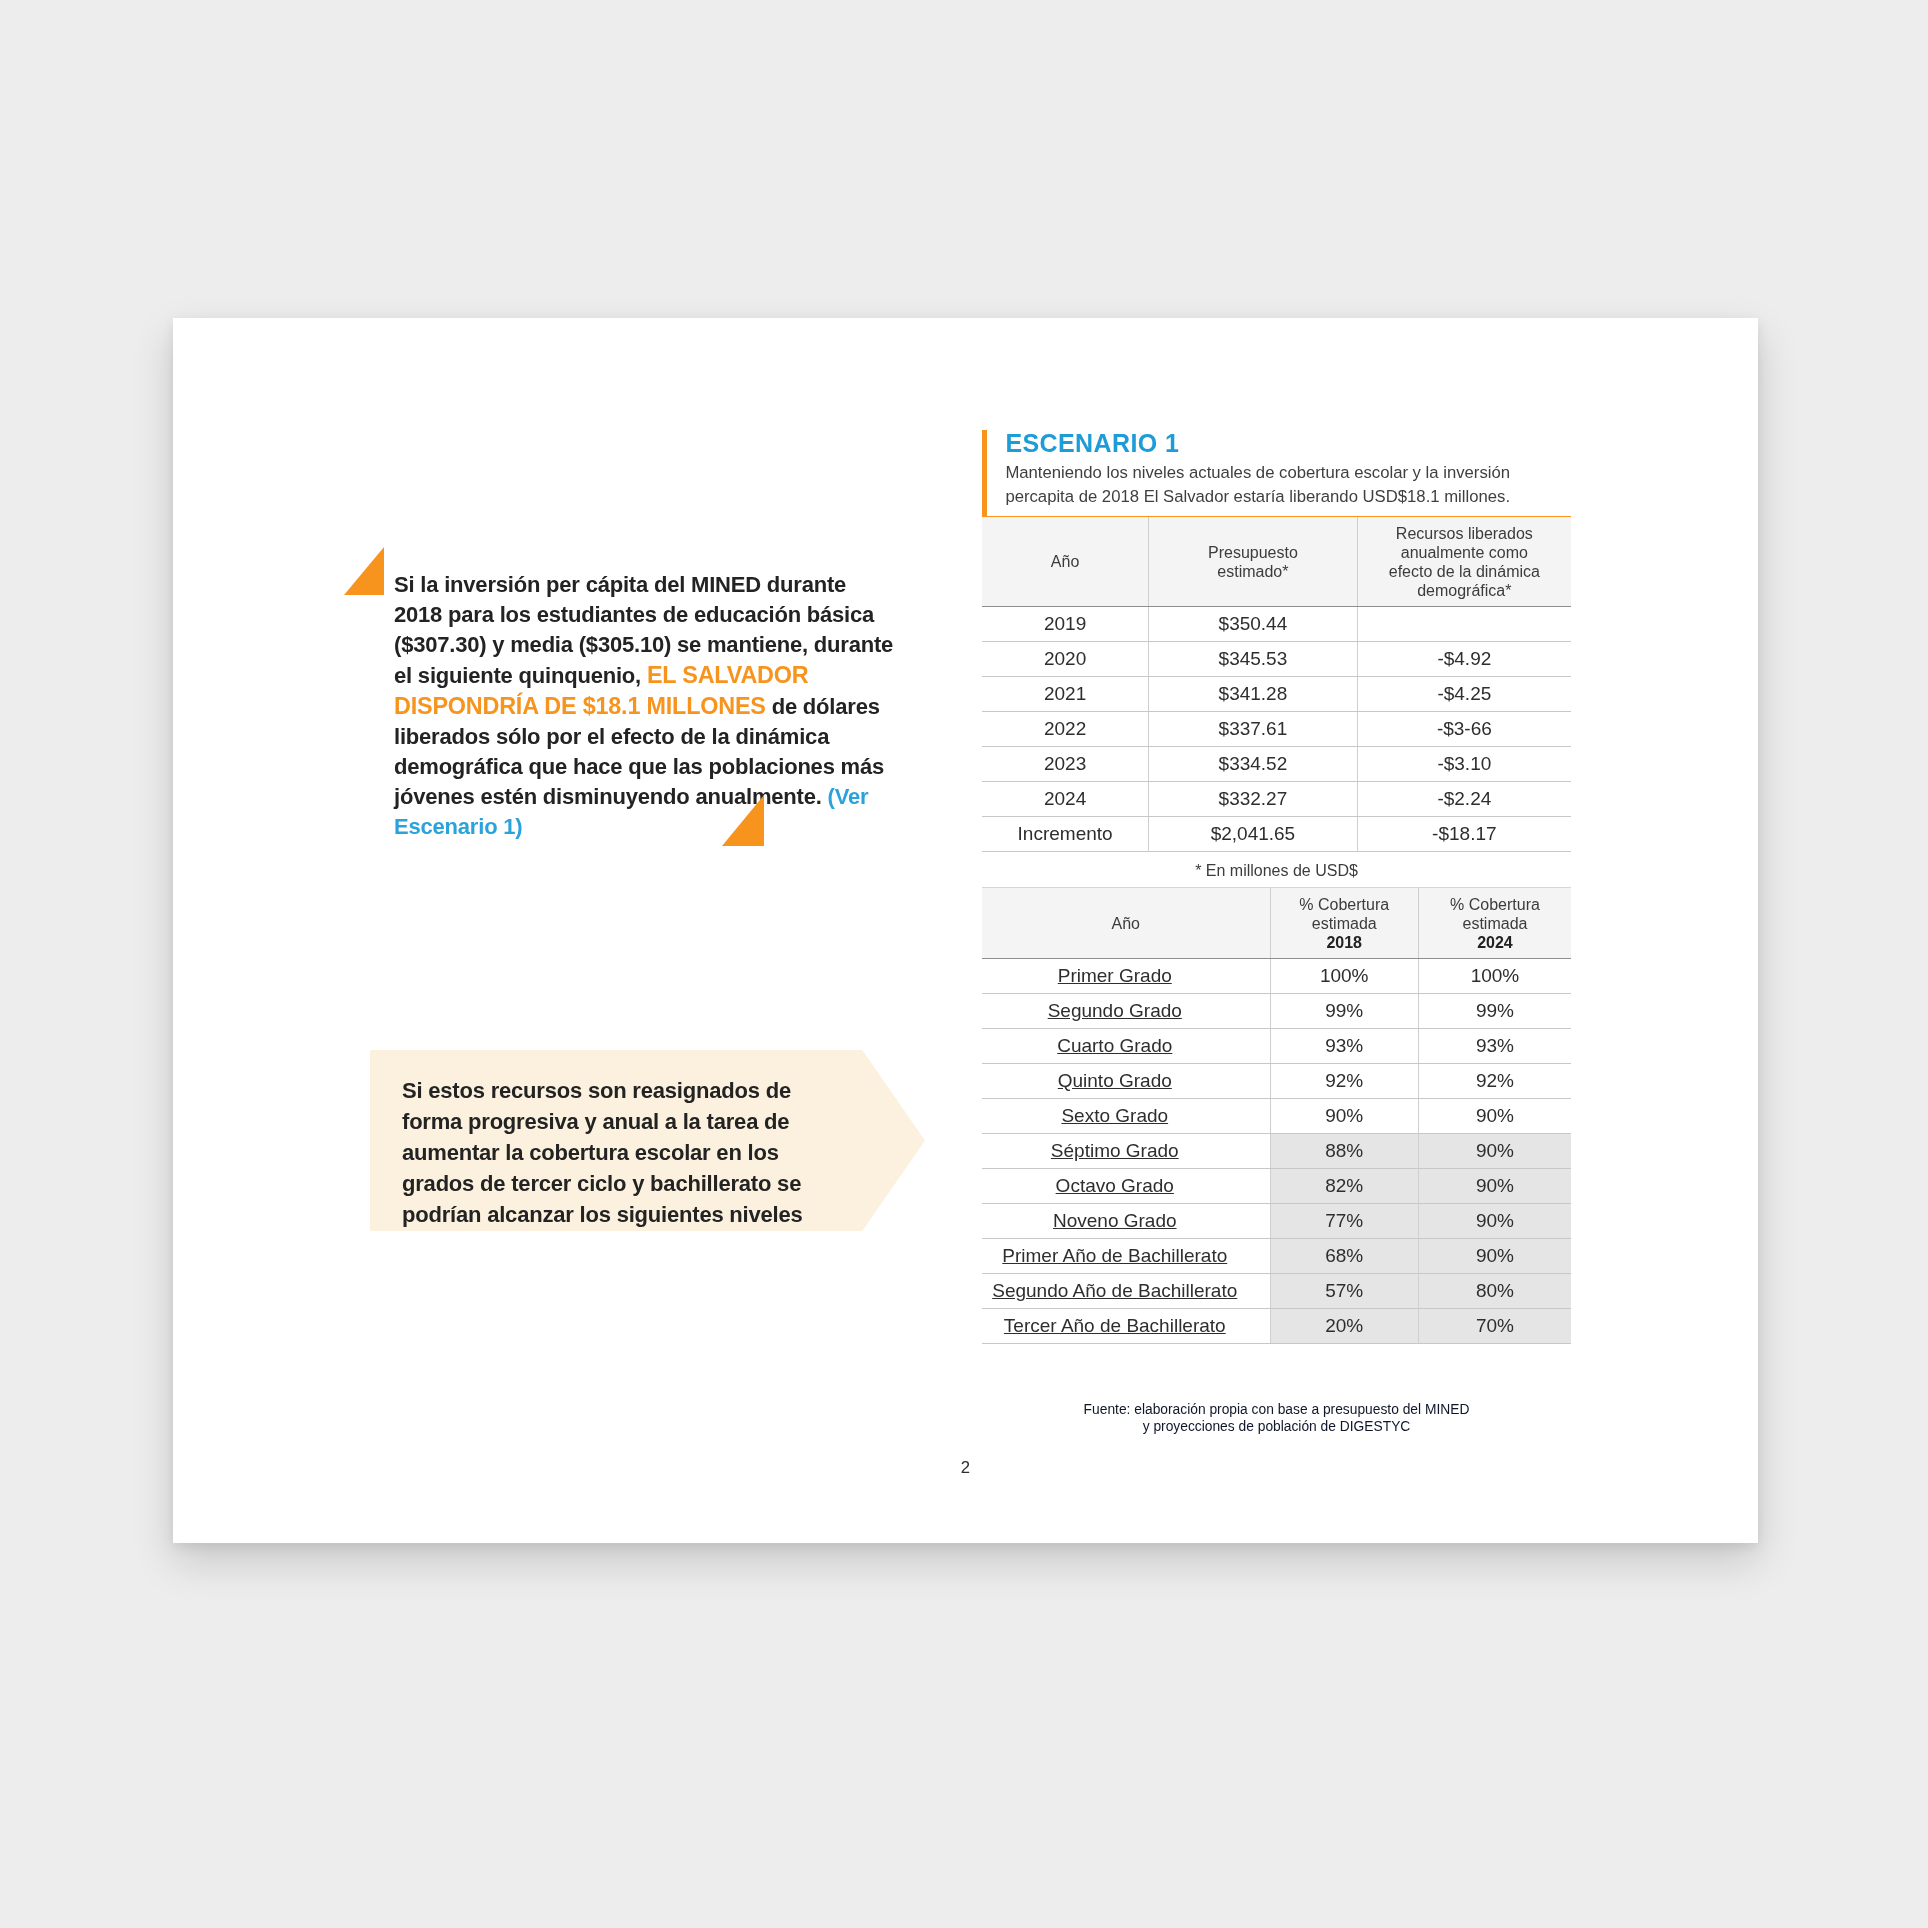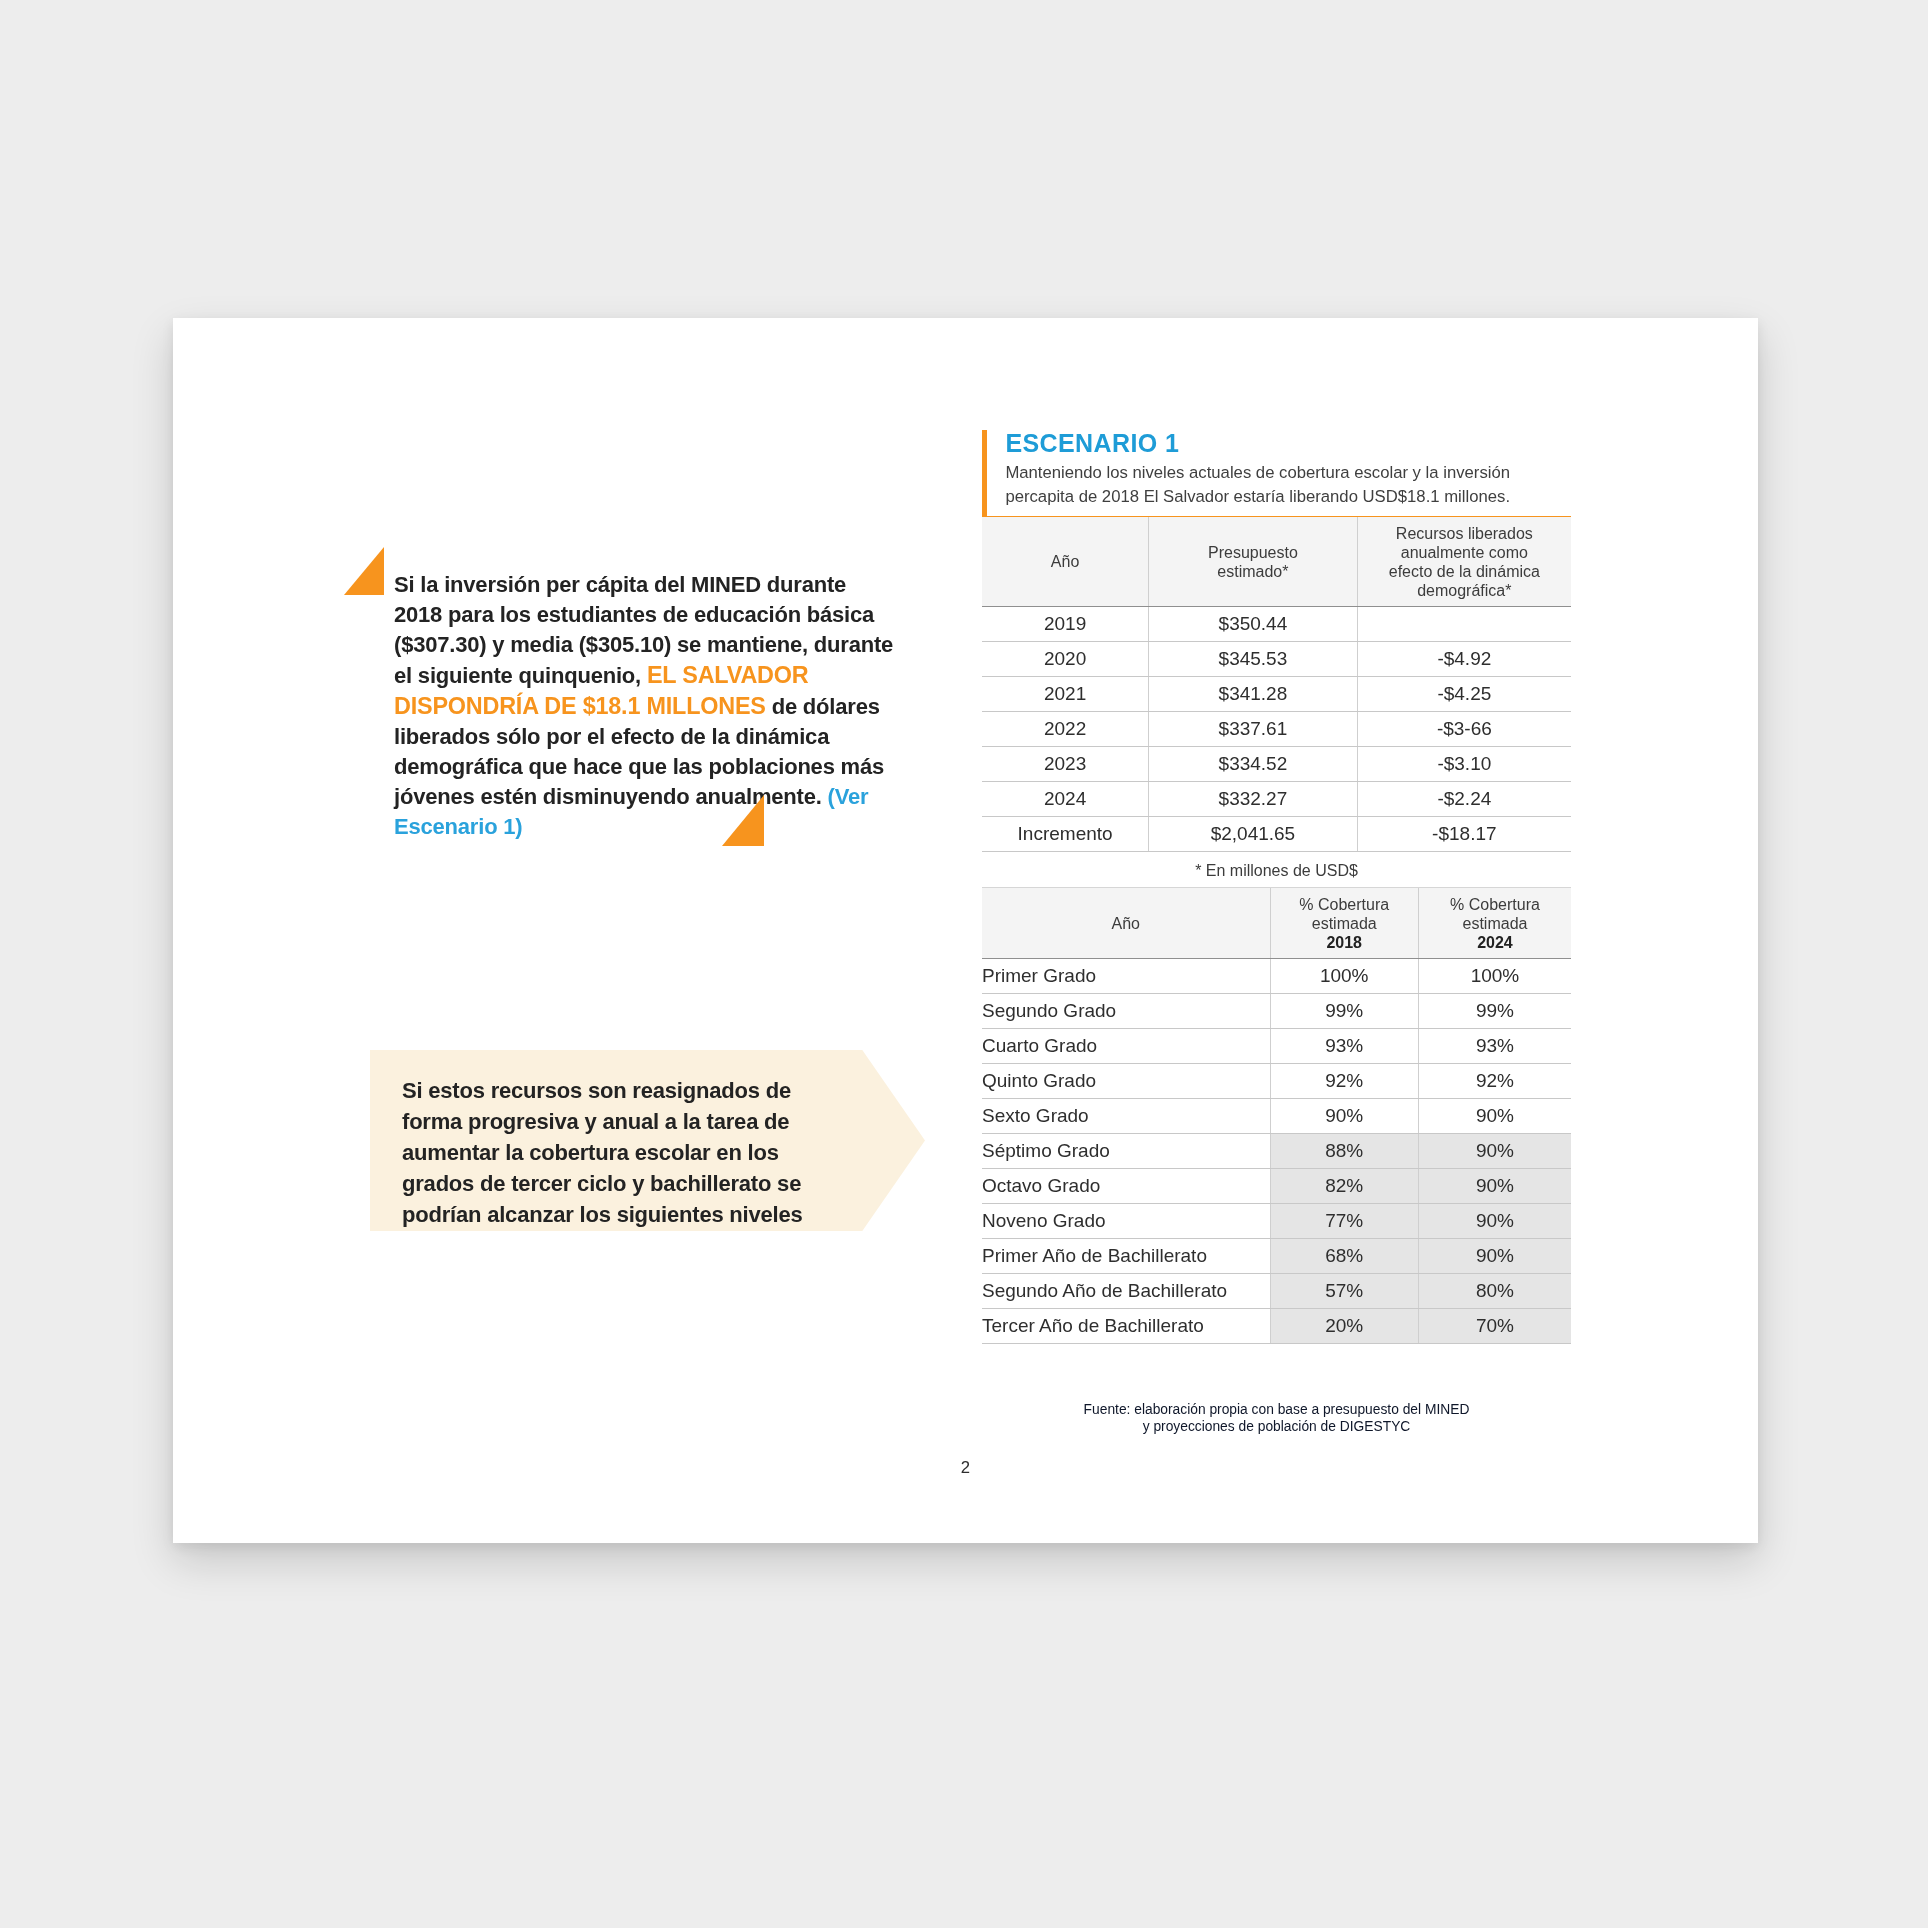--- a/index.html
+++ b/index.html
@@ -37,21 +37,21 @@
   .t1{top:199px;}
   .t2{top:569px;}
   th,td{font-weight:normal;padding:0;text-align:center;vertical-align:middle;}
   thead th{background:#f4f4f4;font-size:16px;line-height:19px;color:#3c3c3c;
            border-bottom:1.7px solid #8f8f8f;padding:6.7px 3.3px;}
   tbody td{height:34px;border-bottom:1.7px solid #c8c8c8;}
   th + th, td + td{border-left:1.7px solid #cfcfcf;margin-left:20px;}
   .t1 col.c1{width:28.3%;} .t1 col.c2{width:35.4%;} .t1 col.c3{width:36.3%;}
   .t2 col.c1{width:48.9%;} .t2 col.c2{width:25.2%;} .t2 col.c3{width:25.9%;}
   .t2 thead th{border-top:1.7px solid #d6d6d6;}
-  .t2 td.label{text-align:left;padding-right:22px;}
+  .t2 td.label{text-align:center;padding-right:22px;text-decoration:underline;}
   .t2 th .yr{font-weight:bold;color:#222;}
   td.ylw{background:#e5e5e5;text-align:center;}
 
   .note{position:absolute;left:809px;top:544px;width:589px;text-align:center;
         font-size:16px;color:#3c3c3c;}
   .source{position:absolute;left:809px;top:1084px;width:589px;text-align:center;
           font-size:13.8px;line-height:16.7px;color:#0f172a;}
   .pagenum{position:absolute;left:0;top:1140px;width:100%;text-align:center;
            font-size:16.7px;color:#2e2e2e;}
 </style>

